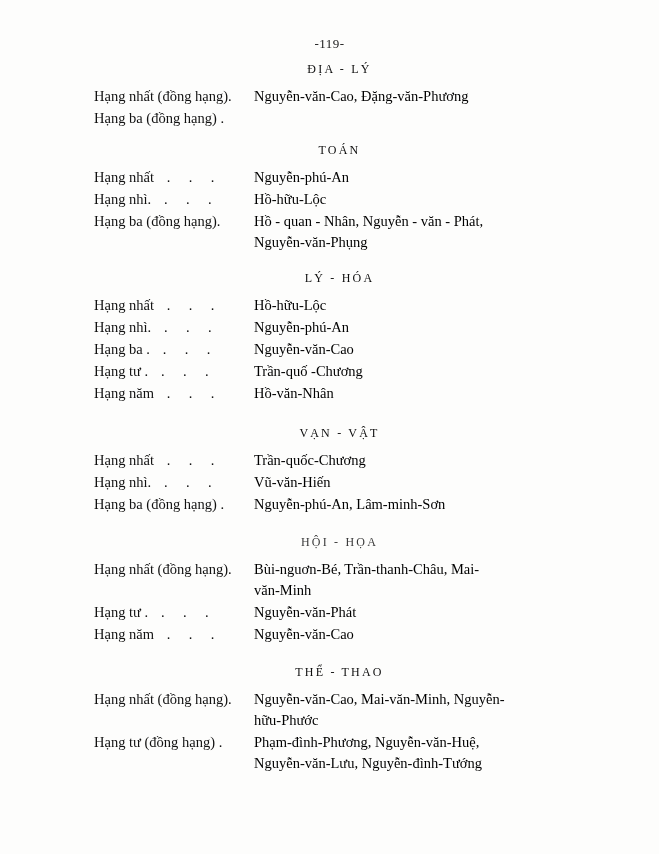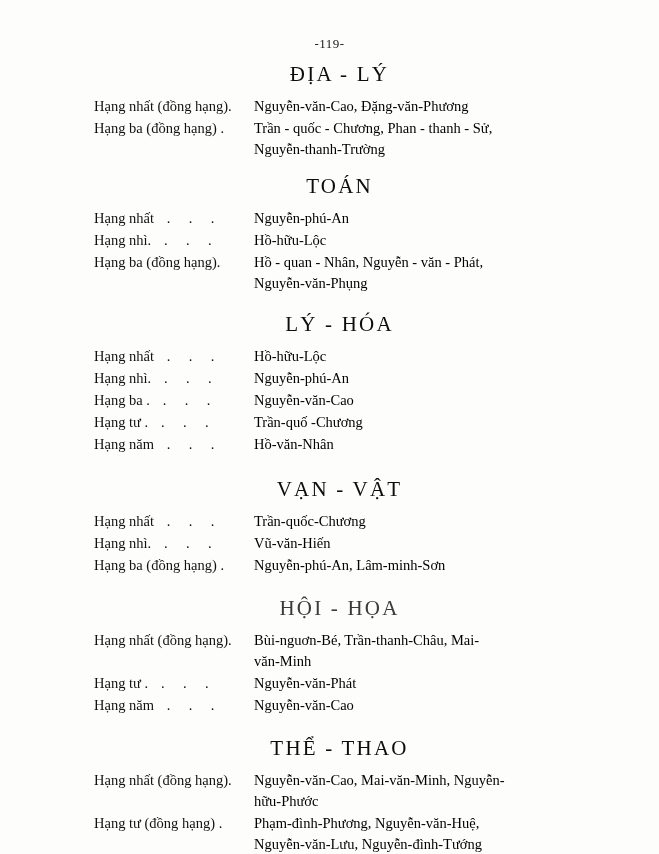--- a/index.html
+++ b/index.html
@@ -30,21 +30,21 @@
     color: #1a1a1a;
   }
   .content {
     padding: 0 0 0 0;
   }
   .section {
     margin-top: 14px;
   }
   .section-heading {
     text-align: center;
-    font-size: 21px;
+    font-size: 12px;
     letter-spacing: 2.2px;
     font-weight: normal;
     margin: 0 0 9px 0;
     padding-left: 20px;
     color: #0d0d0d;
   }
   .section-heading.faded {
     color: #3a3a3a;
     text-align: center;
   }
@@ -107,24 +107,20 @@
       <h2 class="section-heading">ĐỊA - LÝ</h2>
       <div class="rows">
         <div class="row">
           <div class="rank">Hạng nhất (đồng hạng).</div>
           <div class="names">
             <span>Nguyễn-văn-Cao, Đặng-văn-Phương</span>
           </div>
         </div>
         <div class="row">
           <div class="rank">Hạng ba (đồng hạng) .</div>
-          <div class="names">
-            <span>Trần - quốc - Chương,  Phan - thanh - Sử,</span>
-            <span class="cont">Nguyễn-thanh-Trường</span>
-          </div>
         </div>
       </div>
     </div>
 
     <div class="section section--toan">
       <h2 class="section-heading">TOÁN</h2>
       <div class="rows">
         <div class="row">
           <div class="rank">
             <span class="rank-text">Hạng nhất</span>

